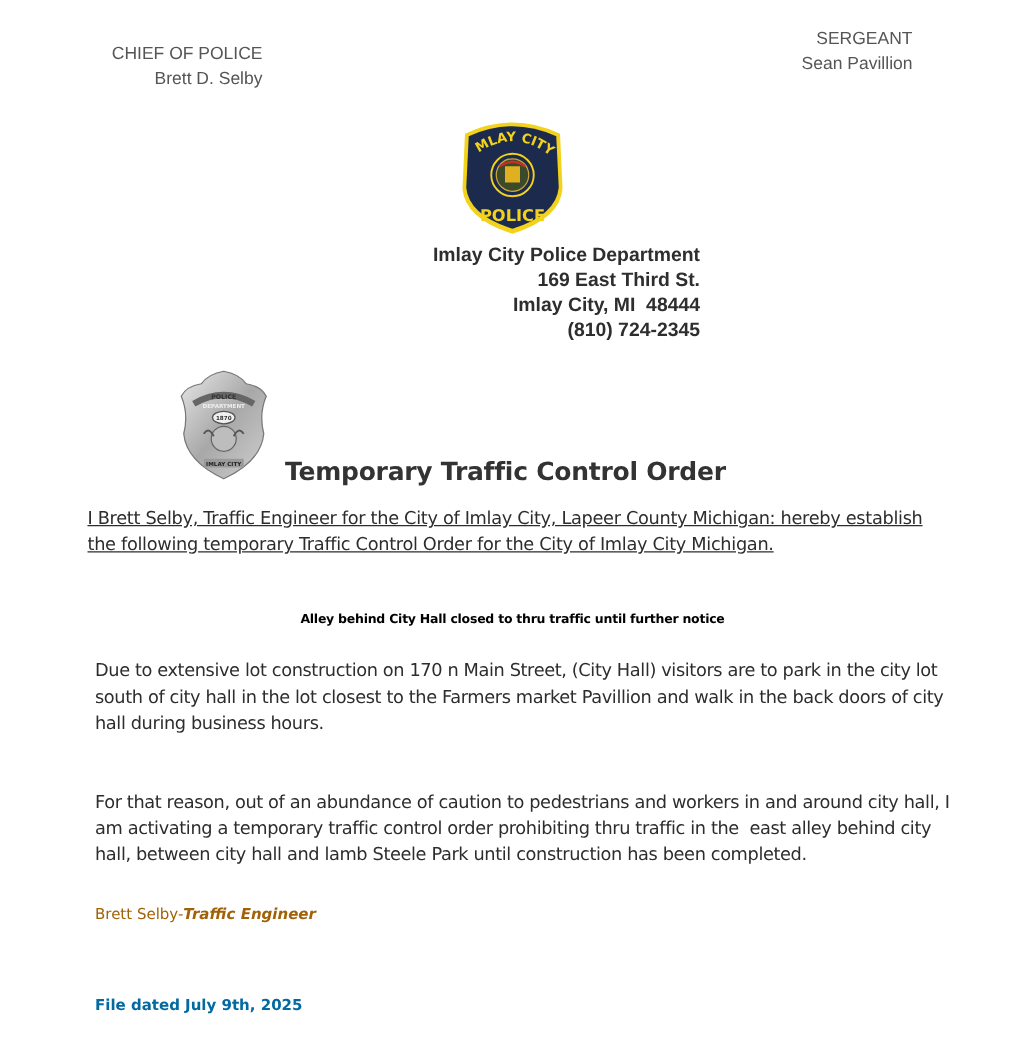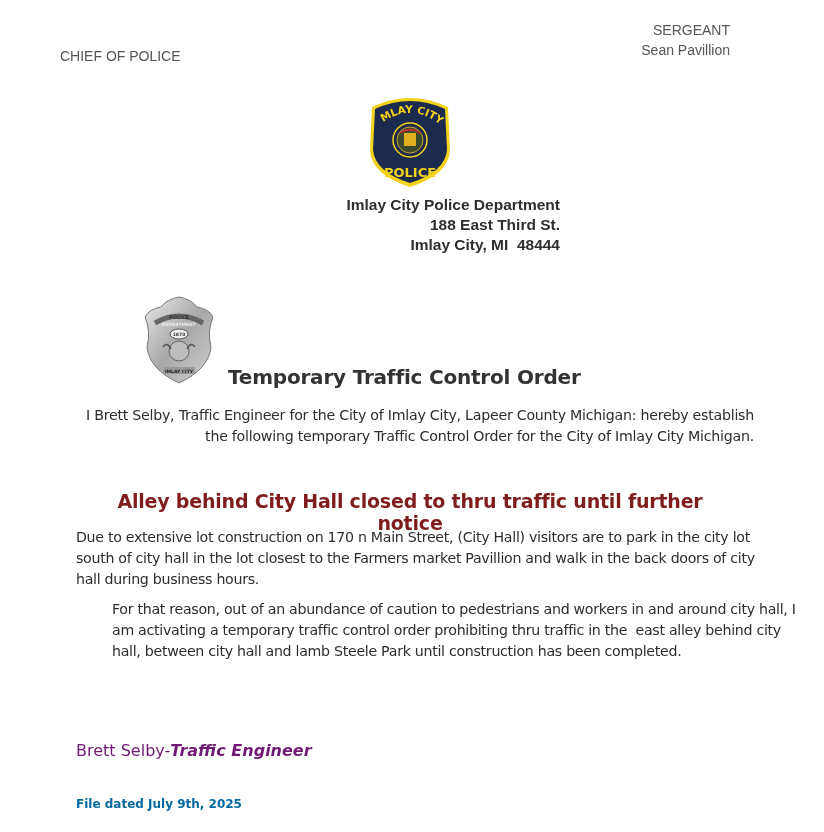--- a/index.html
+++ b/index.html
@@ -1,46 +1,47 @@
 <!DOCTYPE html>
 <html><head>
 <meta charset="utf-8">
 <style>
   html, body { margin: 0; padding: 0; background: #ffffff; }
   body { width: 824px; height: 832px; position: relative; overflow: hidden; font-family: "DejaVu Sans", sans-serif; color: #2b2b2b; }
 
-  .hdr-left { position: absolute; left: 60px; top: 32px; width: 150px; text-align: left; font-family: "Liberation Sans", sans-serif; font-size: 14px; color: #555; line-height: 20px; margin-top: 14px; }
+  .hdr-left { position: absolute; left: 60px; top: 32px; width: 150px; text-align: right; font-family: "Liberation Sans", sans-serif; font-size: 14px; color: #555; line-height: 20px; }
   .hdr-right { position: absolute; left: 570px; top: 20px; width: 160px; text-align: right; font-family: "Liberation Sans", sans-serif; font-size: 14px; color: #555; line-height: 20px; }
 
   .patch { position: absolute; left: 366px; top: 93px; width: 88px; height: 95px; }
 
   .dept { position: absolute; left: 260px; top: 195px; width: 300px; text-align: right; font-family: "Liberation Sans", sans-serif; font-weight: bold; font-size: 15.5px; line-height: 20px; color: #2e2e2e; }
 
   .badge { position: absolute; left: 141px; top: 295px; width: 76px; height: 90px; }
 
   .title { position: absolute; left: 228px; top: 365px; font-family: "DejaVu Sans", sans-serif; font-weight: bold; font-size: 20px; color: #333; letter-spacing: -0.2px; }
 
-  .intro { position: absolute; left: 70px; top: 405px; width: 684px; text-align: right; font-family: "DejaVu Sans", sans-serif; font-size: 14.2px; line-height: 21px; color: #2d2d2d; letter-spacing: -0.25px; }
+  .intro { position: absolute; left: 70px; top: 405px; width: 684px; text-align: left; font-family: "DejaVu Sans", sans-serif; font-size: 14.2px; line-height: 21px; color: #2d2d2d; letter-spacing: -0.25px; text-decoration: underline; }
 
-  .subhead { position: absolute; left: 100px; top: 490px; width: 620px; text-align: center; font-family: "DejaVu Sans", sans-serif; font-weight: bold; font-size: 19px; color: #7f1d1d; letter-spacing: -0.2px; }
+  .subhead { position: absolute; left: 100px; top: 490px; width: 620px; text-align: center; font-family: "DejaVu Sans", sans-serif; font-weight: bold; font-size: 10px; color: #000000; letter-spacing: -0.2px; }
 
   .para { position: absolute; left: 76px; width: 690px; font-family: "DejaVu Sans", sans-serif; font-size: 14.2px; line-height: 21px; color: #2d2d2d; letter-spacing: -0.3px; }
   .p1 { top: 527px; }
-  .p2 { top: 599px; margin-left: 36px; }
+  .p2 { top: 632px; }
 
-  .sig { position: absolute; left: 76px; top: 722px; font-family: "DejaVu Sans", sans-serif; font-size: 16px; line-height: 18px; color: #701a75; margin-top: 20px; }
+  .sig { position: absolute; left: 76px; top: 722px; font-family: "DejaVu Sans", sans-serif; font-size: 12px; line-height: 18px; color: #a16207; }
   .sig .role { font-weight: bold; font-style: italic; }
 
   .filed { position: absolute; left: 76px; top: 797px; font-family: "DejaVu Sans", sans-serif; font-weight: bold; font-size: 12px; color: #0369a1; }
 </style>
 </head>
 <body>
 
 <div class="hdr-left">
   <div>CHIEF OF POLICE</div>
+  <div>Brett D. Selby</div>
 </div>
 
 <div class="hdr-right">
   <div>SERGEANT</div>
   <div>Sean Pavillion</div>
 </div>
 
 <div class="patch">
   <svg width="88" height="95" viewBox="0 0 88 95">
     <path d="M6 14 Q44 -4 82 14 L84 58 Q82 82 44 94 Q6 82 4 58 Z" fill="#f2d21a"></path>
@@ -52,22 +53,23 @@
     <circle cx="44" cy="47" r="17" fill="#1c2a4e" stroke="#f2d21a" stroke-width="1.5"></circle>
     <circle cx="44" cy="47" r="13" fill="#3a4a2a" stroke="#c9a43a" stroke-width="1"></circle>
     <rect x="38" y="40" width="12" height="13" fill="#e0b020"></rect>
     <path d="M34 40 Q44 33 54 40" stroke="#c0302a" stroke-width="2" fill="none"></path>
     <text x="44" y="84" text-anchor="middle" font-family="DejaVu Sans, sans-serif" font-weight="bold" font-size="13" fill="#f2d21a">POLICE</text>
   </svg>
 </div>
 
 <div class="dept">
   <div>Imlay City Police Department</div>
-  <div>188 East Third St.</div>
+  <div>169 East Third St.</div>
   <div style="white-space:pre">Imlay City, MI  48444</div>
+  <div>(810) 724-2345</div>
 </div>
 
 <div class="badge">
   <svg width="76" height="90" viewBox="0 0 76 90">
     <defs>
       <linearGradient id="silver" x1="0" y1="0" x2="1" y2="1">
         <stop offset="0" stop-color="#e8e8e8"></stop>
         <stop offset="0.5" stop-color="#a8a8a8"></stop>
         <stop offset="1" stop-color="#d0d0d0"></stop>
       </linearGradient>

